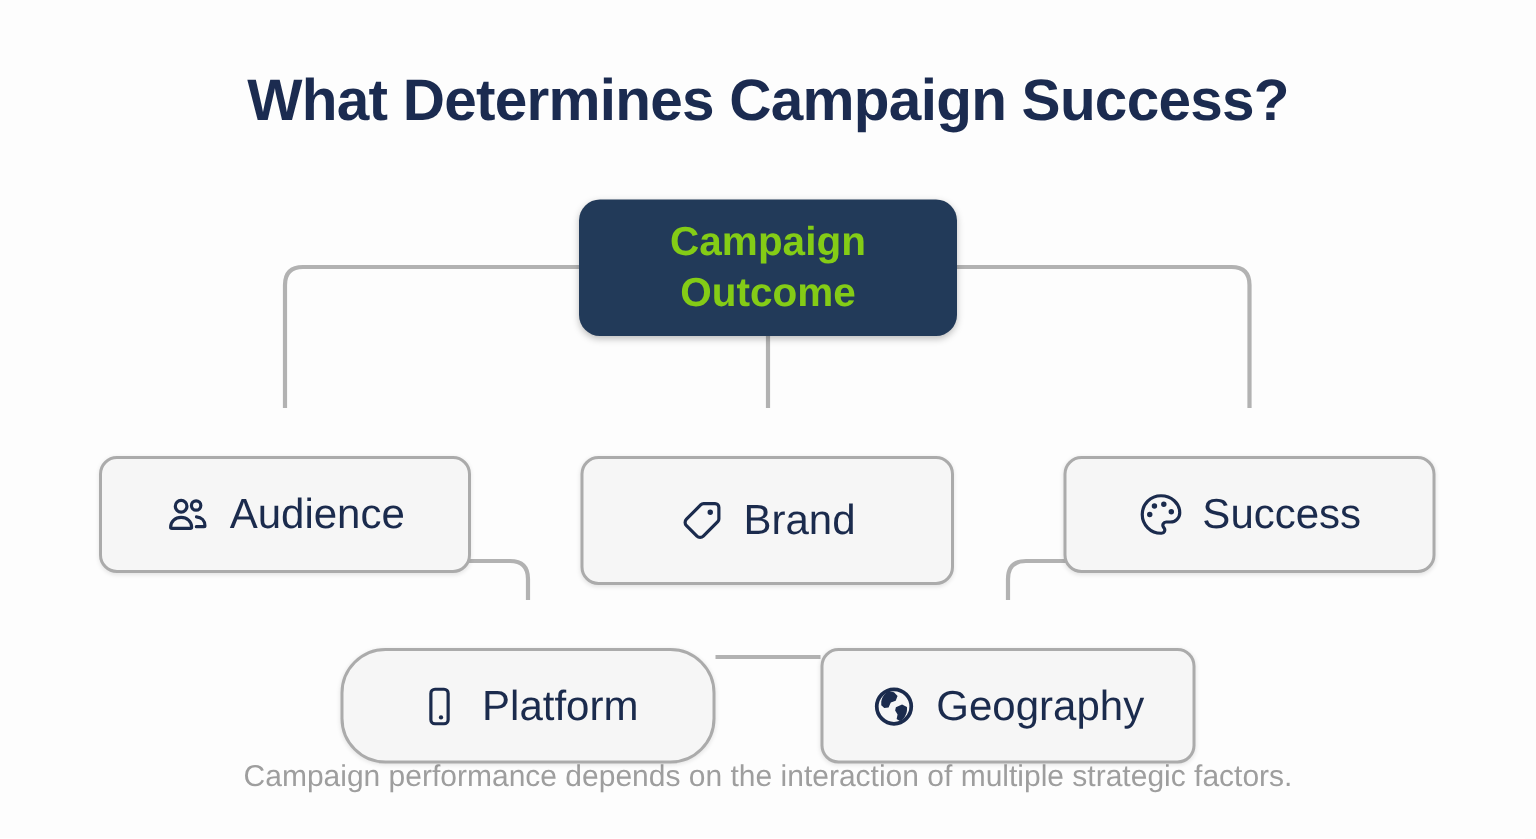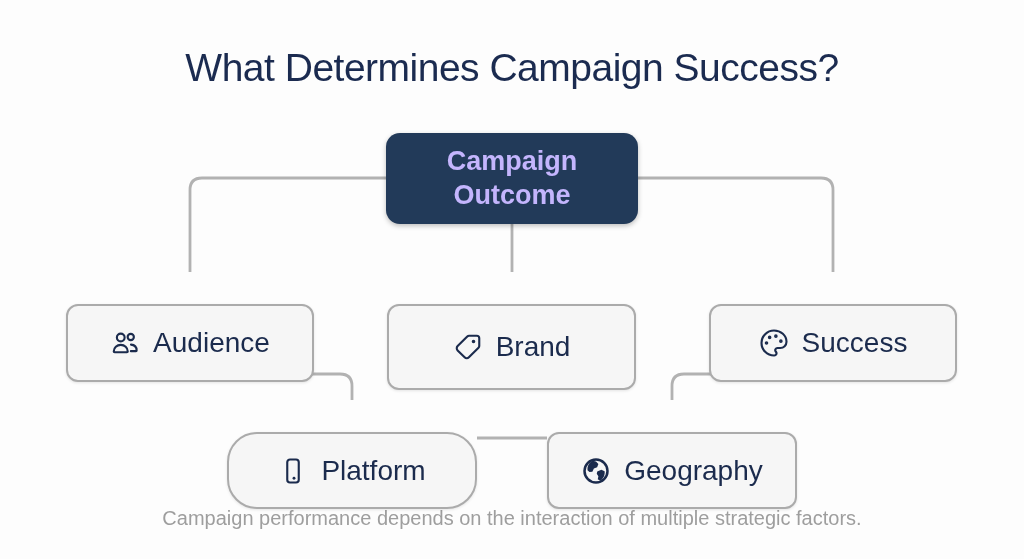--- a/index.html
+++ b/index.html
@@ -19,21 +19,21 @@
     position:relative;
     width:1024px;height:559px;
     background:var(--background);
     overflow:hidden;
   }
   .title{
     position:absolute;
     left:0;top:46px;width:1024px;
     text-align:center;
     font-size:39px;
-    font-weight:normal;
+    font-weight:bold;
     letter-spacing:-0.5px;
     color:var(--title-color);
   }
   .connectors{
     position:absolute;left:0;top:0;width:1024px;height:559px;
     z-index:0;
   }
   .connectors path{
     fill:none;
     stroke:var(--line-gray);
@@ -44,21 +44,21 @@
     z-index:1;
     display:flex;
     align-items:center;
     justify-content:center;
     border-radius:12px;
   }
   .node.root{
     left:386px;top:133px;width:252px;height:91px;
     background:var(--navy);
     border-radius:14px;
-    color:#c4b5fd;
+    color:#84cc16;
     font-size:27px;
     font-weight:bold;
     text-align:center;
     line-height:1.25;
     box-shadow:0 2px 5px rgba(0,0,0,0.25);
     padding:0 30px;
   }
   .node.factor{
     background:var(--box-fill);
     border:2.5px solid var(--box-border);

